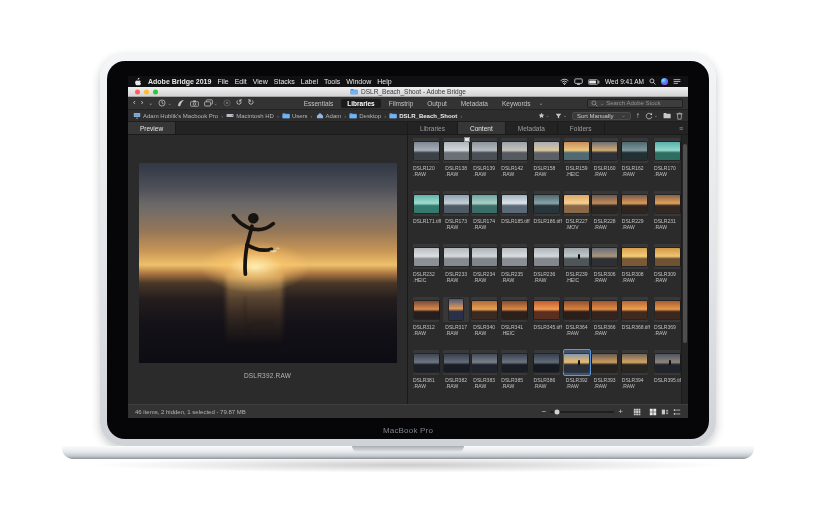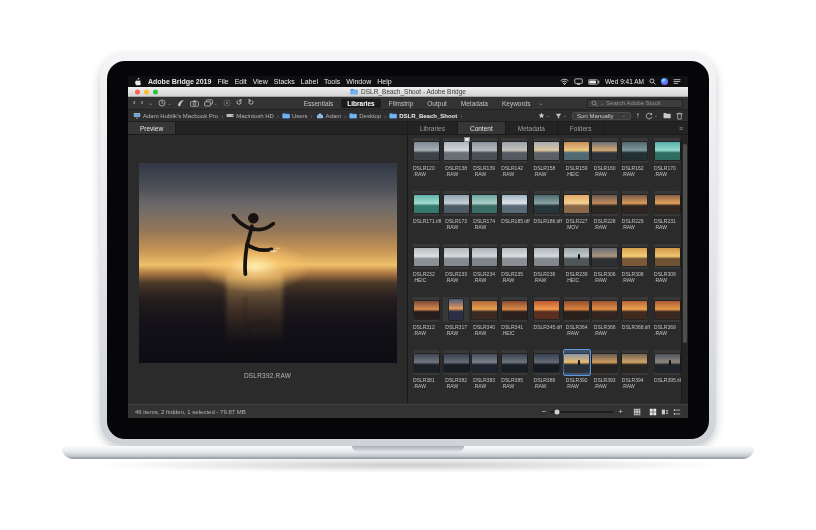--- a/index.html
+++ b/index.html
@@ -881,20 +881,21 @@
                     <path fill="currentColor" d="M1 1.6h2v2H1zM1 6.4h2v2H1z"></path>
                     <path d="M4 2.6h5M4 7.4h5" stroke="currentColor" stroke-width="1"></path>
                   </svg>
                 </span>
             </span>
           </span>
         </div>
 
       </div>
 
+      <div class="bezel-label">MacBook Pro</div>
     </div>
   </div>
 
   <div class="base">
     <div class="base-notch"></div>
   </div>
   <div class="floor-shadow"></div>
 </div>
 
 </body></html>

